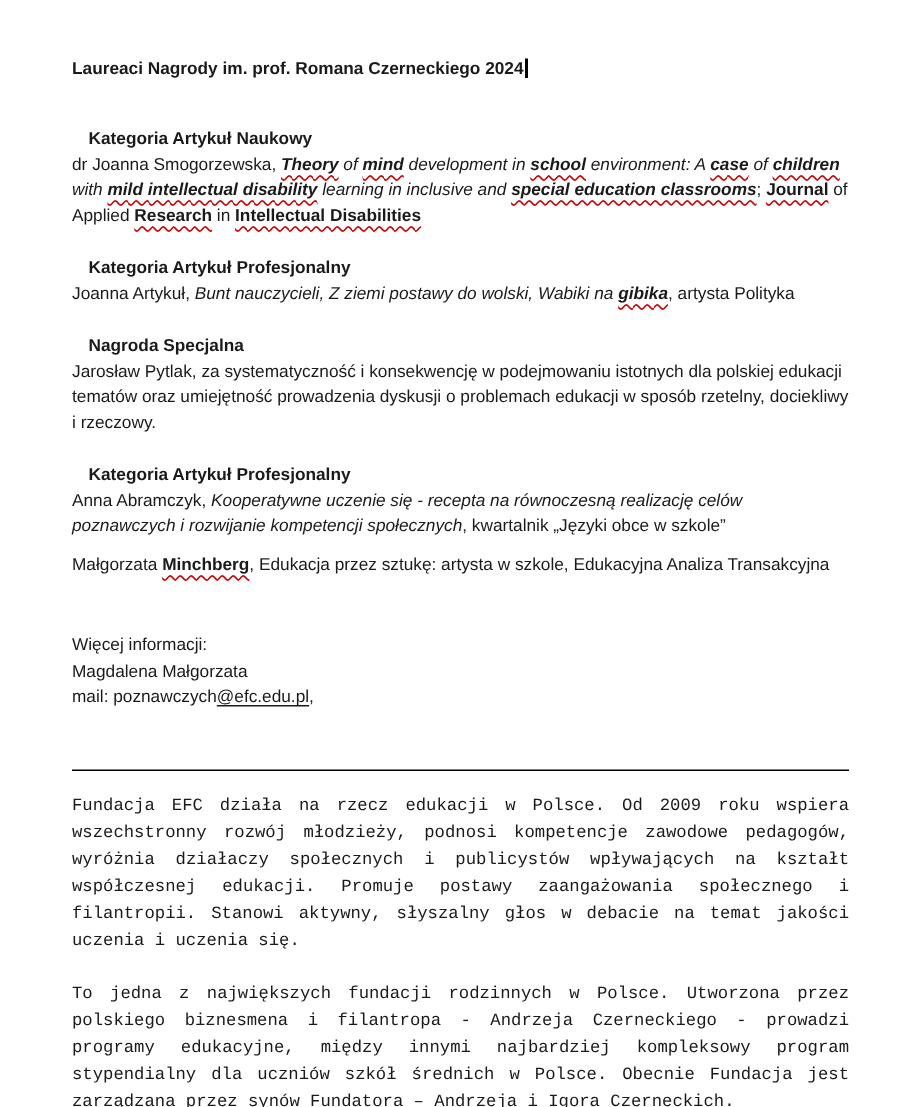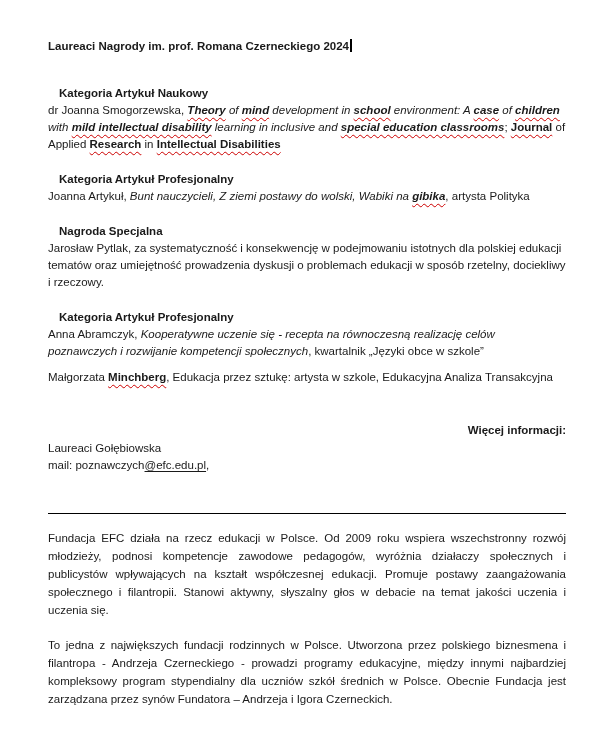--- a/index.html
+++ b/index.html
@@ -58,32 +58,33 @@
   .it.sq { text-decoration-color: #cc0000; }
   .ul {
     text-decoration-line: underline;
     text-decoration-style: solid;
     text-decoration-color: #1a1a1a;
     text-underline-offset: 2px;
   }
   .contact {
     margin-top: 36px;
   }
-  .contact-heading { font-weight: 700; margin: 0; line-height: 17.5px; text-align: right; }
+  .contact-heading { font-weight: 400; margin: 0; line-height: 17.5px; }
   .contact p { margin: 0; line-height: 17.5px; }
   .divider {
     border: none;
     border-top: 1.6px solid #000000;
     margin: 38px 0 0 0;
   }
   .footer { margin-top: 15px; }
   .footer p {
     margin: 0 0 17px 0;
     text-align: justify;
     line-height: 18px;
+    font-family: Liberation Mono, monospace;
   }
 </style>
 </head>
 <body>
 
 <div class="page">
 
   <p class="doc-title"><span>Laureaci Nagrody im. prof. Romana Czerneckiego 2024</span><span class="caret"></span></p>
 
   <div class="section">
@@ -102,21 +103,21 @@
   </div>
 
   <div class="section">
     <p class="section-heading">Kategoria Artykuł Profesjonalny</p>
     <p class="entry"><span>Anna Abramczyk, </span><span class="it">Kooperatywne uczenie się - recepta na równoczesną  realizację celów poznawczych i rozwijanie kompetencji społecznych</span><span>, kwartalnik „Języki obce w szkole”</span></p>
     <p class="entry"><span>Małgorzata </span><span class="sq">Minchberg</span><span>, Edukacja przez sztukę: artysta w szkole, Edukacyjna Analiza Transakcyjna</span></p>
   </div>
 
   <div class="contact">
     <p class="contact-heading">Więcej informacji:</p>
-    <p>Laureaci Gołębiowska</p>
+    <p>Magdalena Małgorzata</p>
     <p><span>mail: poznawczych</span><span class="ul">@efc.edu.pl</span><span>,</span></p>
   </div>
 
   <hr class="divider">
 
   <div class="footer">
     <p>Fundacja EFC działa na rzecz edukacji w Polsce. Od 2009 roku wspiera wszechstronny rozwój młodzieży, podnosi kompetencje zawodowe pedagogów, wyróżnia działaczy społecznych i publicystów wpływających na kształt współczesnej edukacji. Promuje postawy zaangażowania społecznego i filantropii. Stanowi aktywny, słyszalny głos w debacie na temat jakości uczenia i uczenia się.</p>
     <p>To jedna z największych fundacji rodzinnych w Polsce. Utworzona przez polskiego biznesmena i filantropa - Andrzeja Czerneckiego - prowadzi programy edukacyjne, między innymi najbardziej kompleksowy program stypendialny dla uczniów szkół średnich w Polsce. Obecnie Fundacja jest zarządzana przez synów Fundatora – Andrzeja i Igora Czerneckich.</p>
   </div>
 

